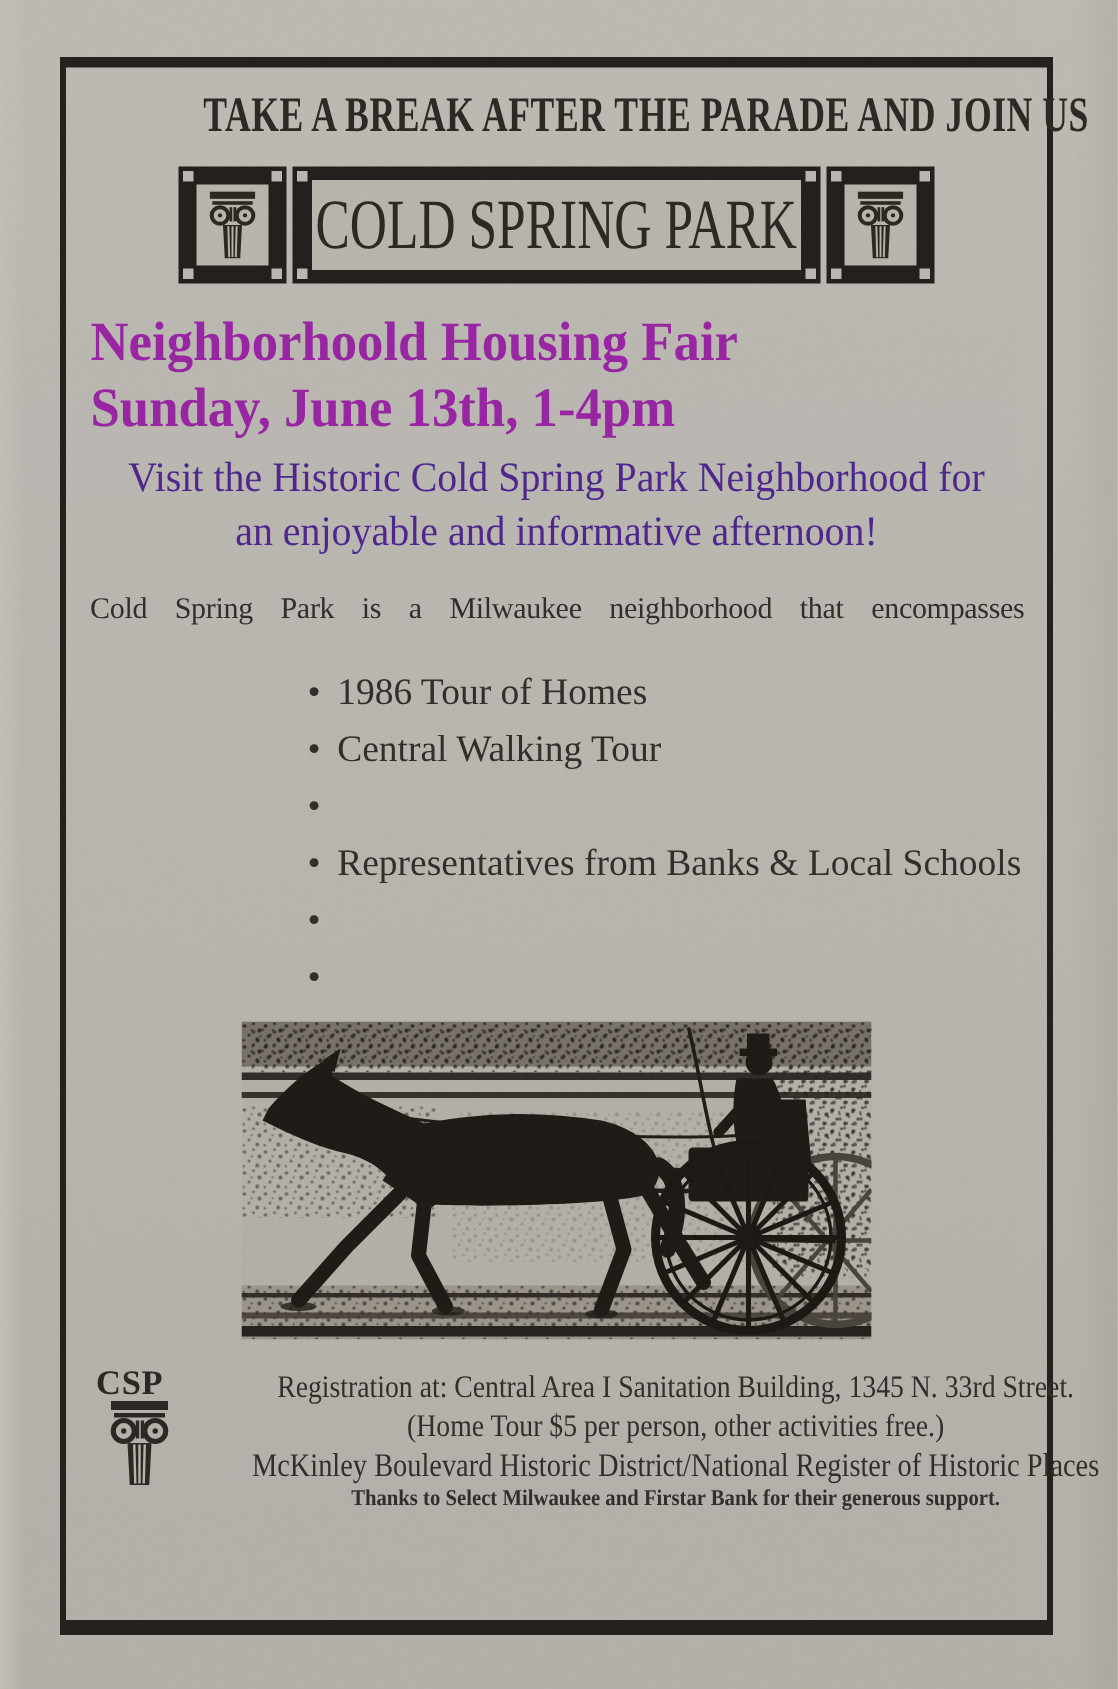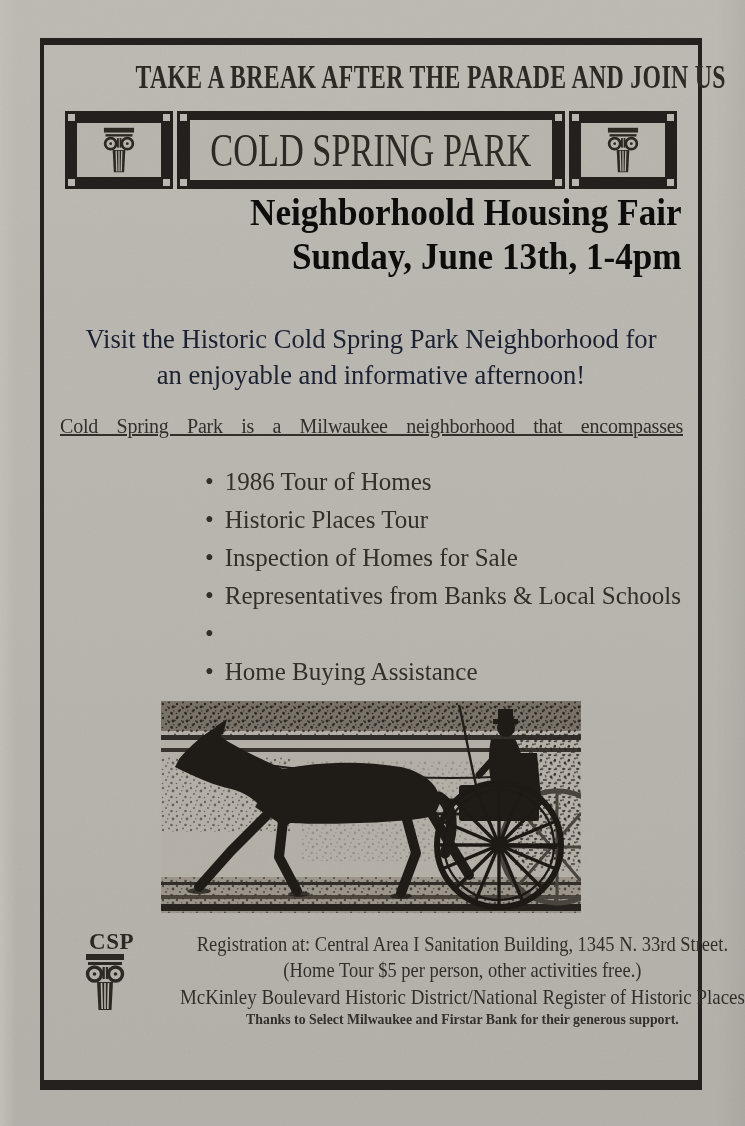--- a/index.html
+++ b/index.html
@@ -19,49 +19,49 @@
     border-style:solid;border-color:#1b1815;
     border-width:7px 4px 10px 4px;
   }
   
   .headline{
     margin-top:13px;text-align:center;font-weight:bold;font-size:33px;line-height:38px;
     white-space:nowrap;transform:scaleX(0.72);color:#25221e;letter-spacing:0.5px;
   }
   
   .banner{margin-top:15px;display:flex;justify-content:center;align-items:stretch;gap:4px;height:78px;}
-  .b-seg{background:#191613;position:relative;flex:0 0 auto;padding-left:36px;}
+  .b-seg{background:#191613;position:relative;flex:0 0 auto;}
   .b-icon{width:72px;}
   .b-center{width:352px;}
   .corner{position:absolute;width:7px;height:7px;background:#c9c6bf;}
   .c-tl{top:3px;left:3px}.c-tr{top:3px;right:3px}.c-bl{bottom:3px;left:3px}.c-br{bottom:3px;right:3px}
   .b-icon .inner{position:absolute;inset:12px;background:#c6c3bb;display:flex;align-items:center;justify-content:center;}
   .b-center .inner{position:absolute;inset:9px 13px;background:#c6c3bb;display:flex;align-items:center;justify-content:center;}
   .banner-title{font-size:47px;line-height:47px;white-space:nowrap;transform:scaleX(0.73);color:#25221e;}
   .col-svg{display:block;}
   
-  .event-title{margin-top:2px;text-align:right;font-weight:bold;color:#000000;}
+  .event-title{margin-top:18px;text-align:left;font-weight:bold;color:#a21caf;}
   .event-title .line{font-size:37px;line-height:44px;white-space:nowrap;transform:scaleX(0.95);}
   
-  .invite{margin-top:42px;text-align:center;color:#0f172a;}
+  .invite{margin-top:6px;text-align:center;color:#4c1d95;}
   .invite .line{font-size:28px;line-height:36px;white-space:nowrap;transform:scaleX(0.95);}
   
   .description{margin:19px 15px 0 16px;font-size:20px;line-height:29px;color:#2b2824;letter-spacing:-0.2px;}
-  .description .jline{text-align:justify;text-align-last:justify;text-decoration:underline;}
+  .description .jline{text-align:justify;text-align-last:justify;}
   .description .lline{text-align:left;}
   
   .activities{margin:26px 0 0 161px;padding:0;list-style:none;font-size:25px;color:#2b2824;}
   .activities li{display:flex;gap:11px;line-height:30px;margin-bottom:8px;}
   .activities .b{flex:0 0 auto;}
   
   .photo{margin:14px auto 0;width:420px;height:212px;position:relative;}
   .photo svg{display:block;}
   
   .footer{margin-top:18px;display:flex;align-items:flex-start;}
-  .csp{margin-left:32px;width:58px;text-align:right;flex:0 0 auto;}
+  .csp{margin-left:20px;width:58px;text-align:left;flex:0 0 auto;}
   .csp-text{font-size:23px;line-height:22px;font-weight:bold;letter-spacing:0.5px;color:#24211d;}
   .footer-text{flex:1;text-align:center;color:#2b2824;padding-right:6px;}
   .footer-text .l1,.footer-text .l2{font-size:21px;line-height:26px;white-space:nowrap;transform:scaleX(0.88);}
   .footer-text .l3{font-size:22px;line-height:27px;white-space:nowrap;transform:scaleX(0.86);}
   .footer-text .l4{font-size:15px;line-height:19px;font-weight:bold;white-space:nowrap;transform:scaleX(0.92);}
   
   .noise{position:absolute;inset:0;pointer-events:none;}
 </style>
 </head>
 <body>
@@ -137,36 +137,34 @@
     <div class="jline">Cold Spring Park is a Milwaukee neighborhood that encompasses</div>
   </div>
 
   <ul class="activities">
     <li>
         <span class="b">•</span>
         <span>1986 Tour of Homes</span>
       </li>
     <li>
         <span class="b">•</span>
-        <span>Historic Places Tour</span>
-      </li>
-    <li>
-        <span class="b">•</span>
-        <span>Inspection of Homes for Sale</span>
+        <span>Central Walking Tour</span>
+      </li>
+    <li>
+        <span class="b">•</span>
       </li>
     <li>
         <span class="b">•</span>
         <span>Representatives from Banks &amp; Local Schools</span>
       </li>
     <li>
         <span class="b">•</span>
       </li>
     <li>
         <span class="b">•</span>
-        <span>Home Buying Assistance</span>
       </li>
   </ul>
 
   <div class="photo">
     <svg width="420" height="212" viewBox="0 0 420 212">
       <defs>
         <pattern id="sp" width="14" height="14" patternUnits="userSpaceOnUse">
           <circle cx="2" cy="3" r="1.2" fill="#211d18"></circle>
           <circle cx="8" cy="1.5" r="0.9" fill="#211d18"></circle>
           <circle cx="12" cy="6" r="1.4" fill="#211d18"></circle>

